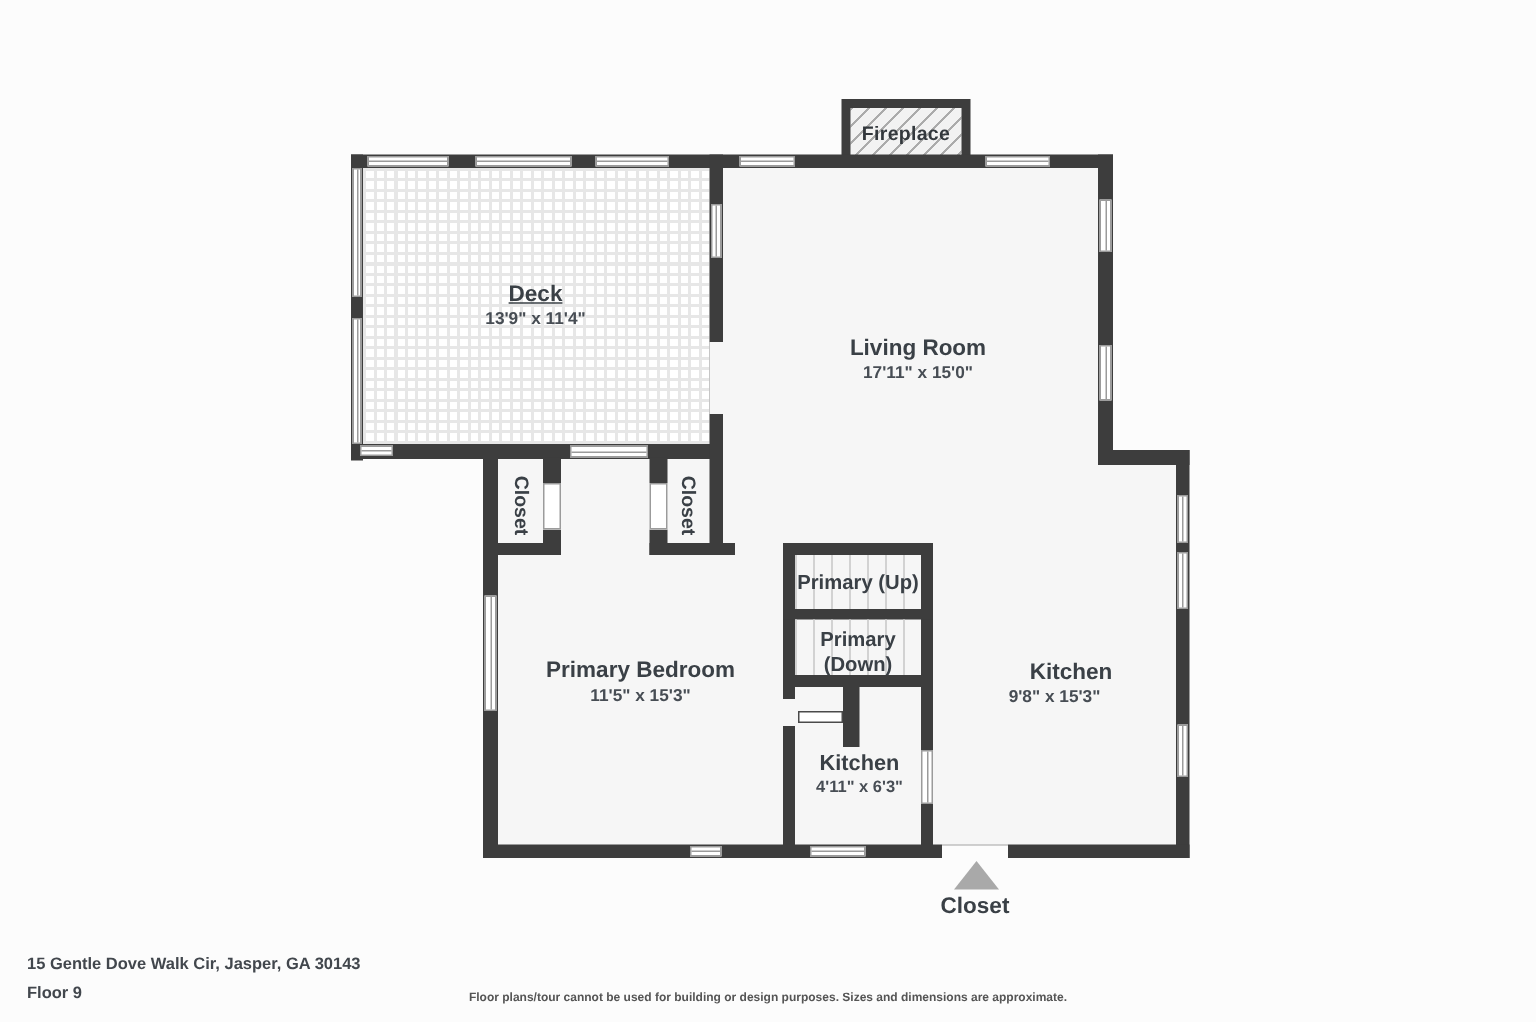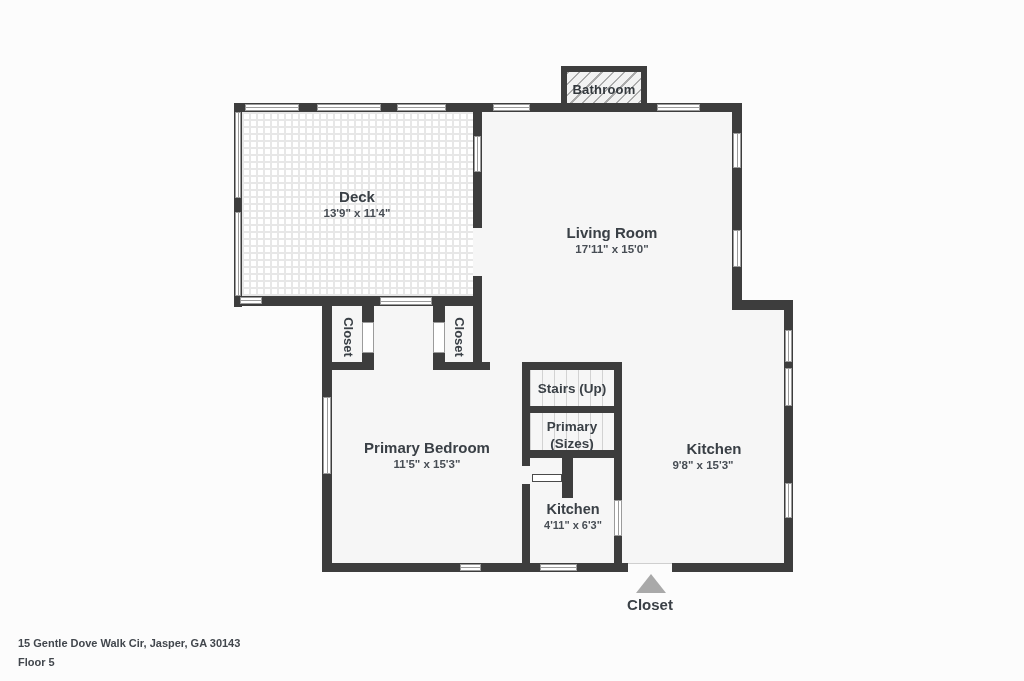--- a/index.html
+++ b/index.html
@@ -113,41 +113,42 @@
   <div class="wall" style="left:522px;top:406px;width:100px;height:7px;"></div>
   <div class="wall" style="left:522px;top:450px;width:100px;height:8px;"></div>
   <div class="treads" style="left:530px;top:370px;width:84px;height:36px;"></div>
   <div class="treads" style="left:530px;top:413px;width:84px;height:37px;"></div>
 
   <div class="wall" style="left:562px;top:458px;width:11px;height:40px;"></div>
   <div class="bath-door" style="left:532px;top:474px;width:30px;height:8px;"></div>
 
   <div class="entry-tri" style="left:636px;top:574px;"></div>
 
-  <div class="lbl room-name" style="left:357px;top:196px;">Deck</div>
+  <div class="lbl room-name" style="left:357px;top:196px;text-decoration:underline;">Deck</div>
   <div class="lbl room-dims" style="left:357px;top:213px;">13'9" x 11'4"</div>
 
   <div class="lbl room-name" style="left:612px;top:232px;">Living Room</div>
   <div class="lbl room-dims" style="left:612px;top:249px;">17'11" x 15'0"</div>
 
   <div class="lbl room-name" style="left:427px;top:447px;">Primary Bedroom</div>
   <div class="lbl room-dims" style="left:427px;top:464px;">11'5" x 15'3"</div>
 
   <div class="lbl room-name" style="left:703px;top:448px;padding-left:22px;">Kitchen</div>
   <div class="lbl room-dims" style="left:703px;top:465px;">9'8" x 15'3"</div>
 
   <div class="lbl bath-name" style="left:573px;top:509px;">Kitchen</div>
   <div class="lbl bath-dims room-dims" style="left:573px;top:525px;">4'11" x 6'3"</div>
 
-  <div class="lbl stairs-lbl" style="left:572px;top:388px;">Stairs (Up)</div>
+  <div class="lbl stairs-lbl" style="left:572px;top:388px;">Primary (Up)</div>
   <div class="lbl stairs-lbl" style="left:572px;top:426px;">Primary</div>
-  <div class="lbl stairs-lbl" style="left:572px;top:443px;">(Sizes)</div>
+  <div class="lbl stairs-lbl" style="left:572px;top:443px;">(Down)</div>
 
   <div class="lbl closet-lbl" style="left:348px;top:337px;">Closet</div>
   <div class="lbl closet-lbl" style="left:459px;top:337px;">Closet</div>
 
-  <div class="lbl fireplace-lbl" style="left:604px;top:89px;">Bathroom</div>
+  <div class="lbl fireplace-lbl" style="left:604px;top:89px;">Fireplace</div>
   <div class="lbl entry-lbl" style="left:650px;top:604px;">Closet</div>
 
   <div class="footer-address">15 Gentle Dove Walk Cir, Jasper, GA 30143</div>
-  <div class="footer-floor">Floor 5</div>
+  <div class="footer-floor">Floor 9</div>
+  <div class="footer-disclaimer">Floor plans/tour cannot be used for building or design purposes. Sizes and dimensions are approximate.</div>
 
 </div>
 
 </body></html>

